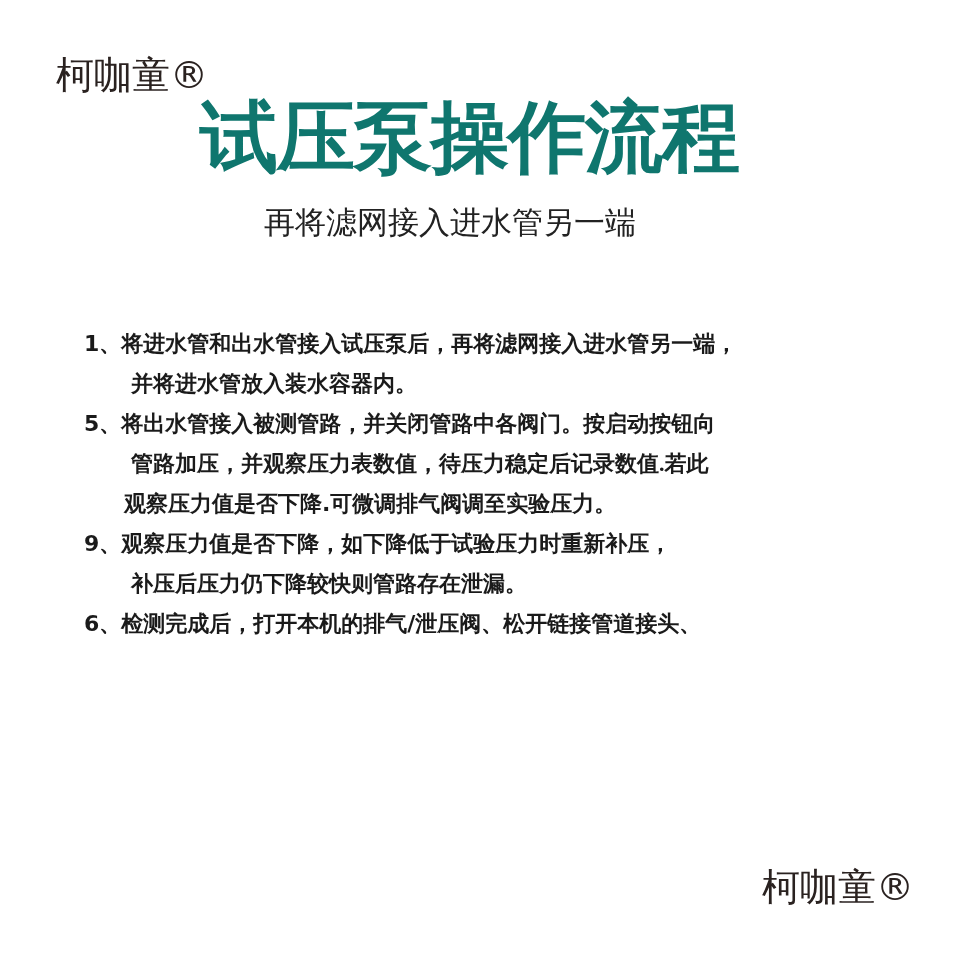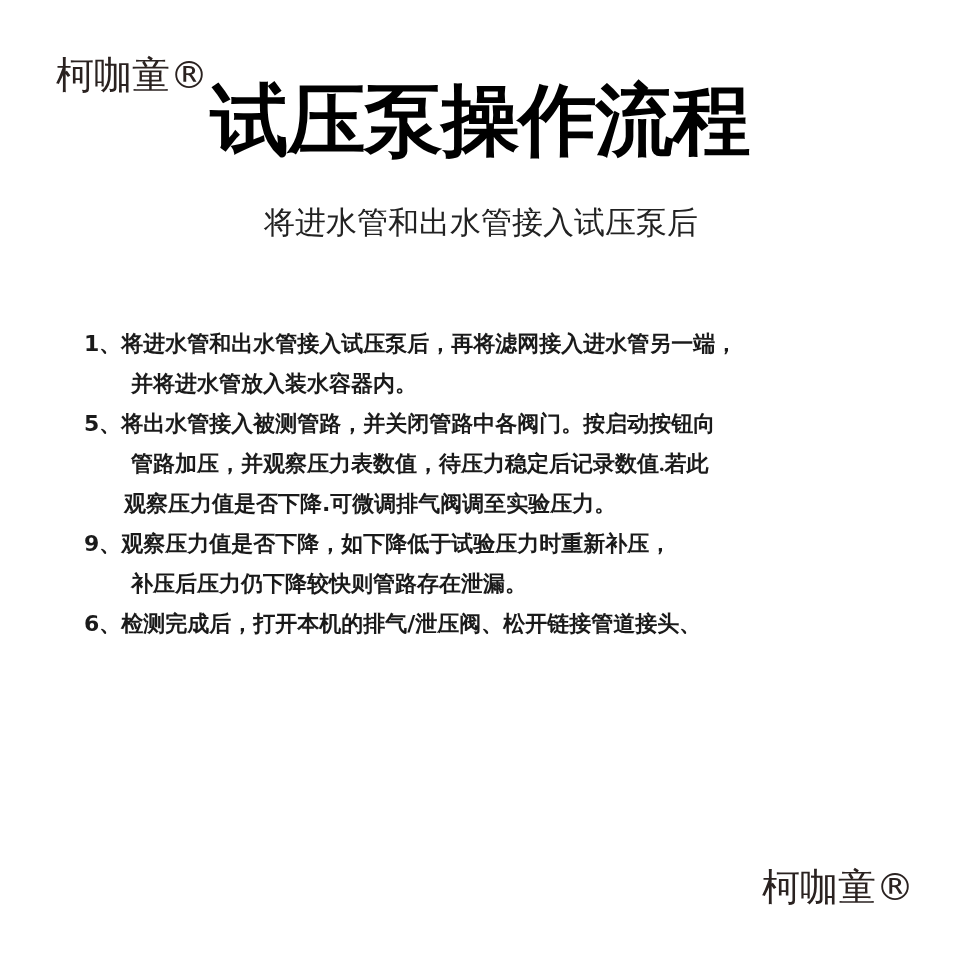--- a/index.html
+++ b/index.html
@@ -1,36 +1,36 @@
 <!DOCTYPE html>
 <html><head>
   <meta charset="utf-8">
   <style>
     html, body { margin: 0; padding: 0; background: #ffffff; }
     body { width: 960px; height: 960px; position: relative; overflow: hidden;
            font-family: "DejaVu Sans", "Liberation Sans", sans-serif; color: #111111; }
     .brand { position: absolute; font-size: 38px; color: #2a2220; letter-spacing: 0px; font-weight: normal; }
     .brand-top { left: 56px; top: 50px; }
     .brand-bottom { left: 762px; top: 862px; }
-    .title { position: absolute; left: 200px; top: 78px; width: 560px; text-align: center;
-             font-size: 78px; font-weight: bold; color: #000000; letter-spacing: -1px; line-height: 1.1; }
+    .title { position: absolute; left: 200px; top: 95px; width: 560px; text-align: left;
+             font-size: 78px; font-weight: bold; color: #0f766e; letter-spacing: -1px; line-height: 1.1; }
     .subtitle { position: absolute; left: 264px; top: 202px; font-size: 31px; color: #222222; font-weight: normal; }
     .steps { position: absolute; left: 58px; top: 324px; width: 880px; margin-left: 26px; }
     .line { font-size: 22px; font-weight: bold; line-height: 40px; white-space: nowrap; color: #1a1a1a; }
     .indent1 { padding-left: 47px; font-family: Liberation Serif, serif; }
     .indent2 { padding-left: 40px; }
   </style>
 </head>
 <body>
 
 <div class="brand brand-top">柯咖童®</div>
 
 <div class="title">试压泵操作流程</div>
 
-<div class="subtitle">将进水管和出水管接入试压泵后</div>
+<div class="subtitle">再将滤网接入进水管另一端</div>
 
 <div class="steps">
   <div>
     <div class="line">1、将进水管和出水管接入试压泵后，再将滤网接入进水管另一端，</div>
     <div class="line indent1">并将进水管放入装水容器内。</div>
   </div>
   <div>
     <div class="line">5、将出水管接入被测管路，并关闭管路中各阀门。按启动按钮向</div>
     <div class="line indent1">管路加压，并观察压力表数值，待压力稳定后记录数值.若此</div>
     <div class="line indent2">观察压力值是否下降.可微调排气阀调至实验压力。</div>

